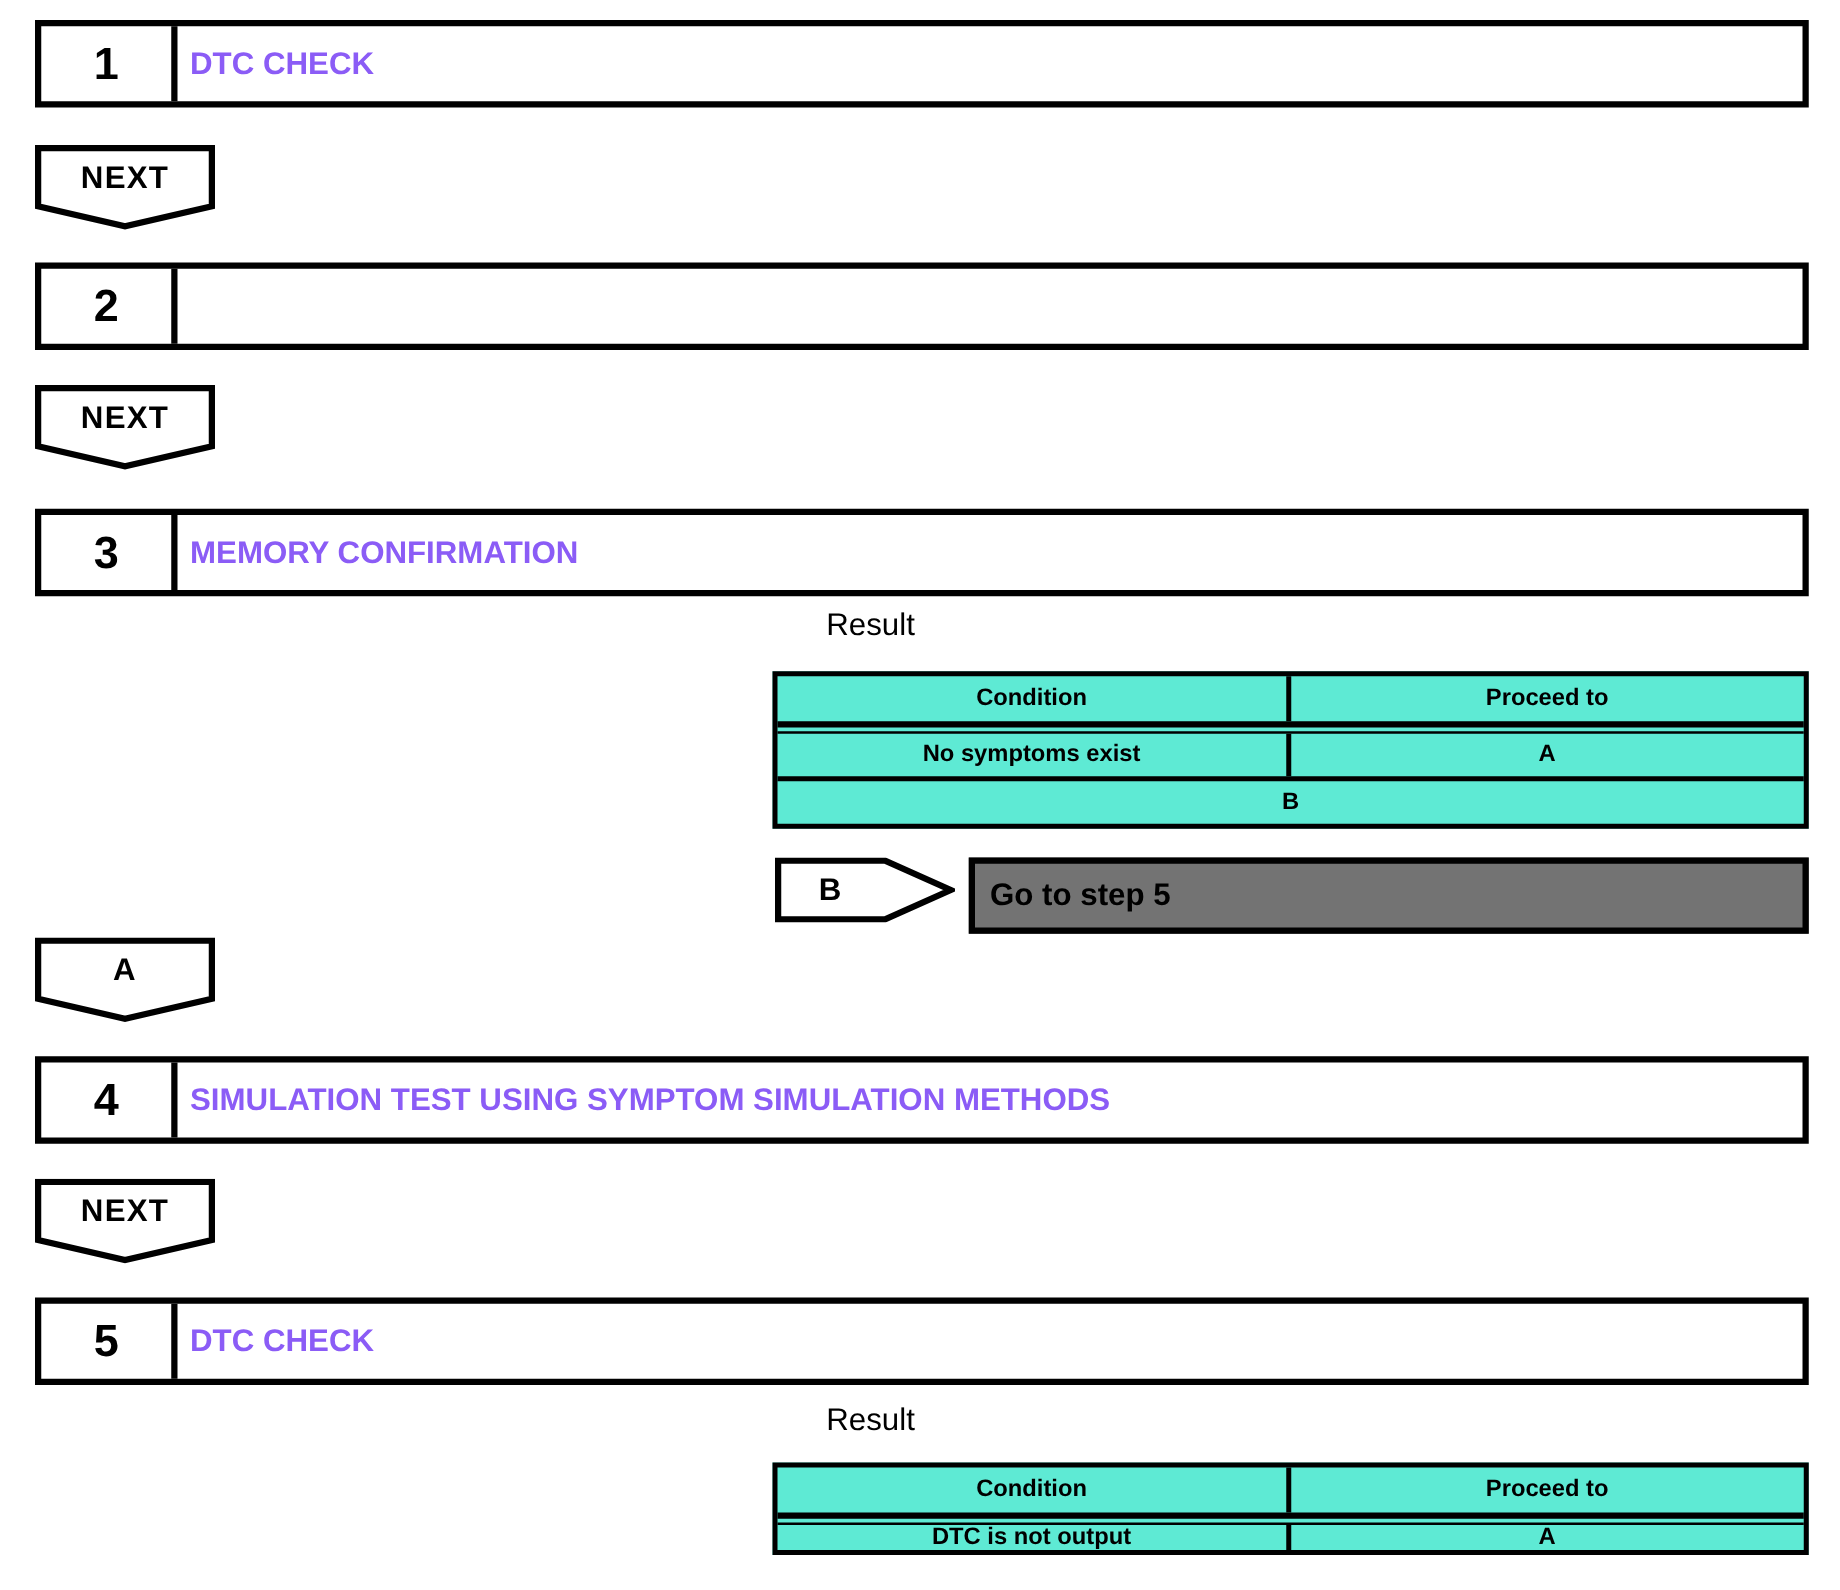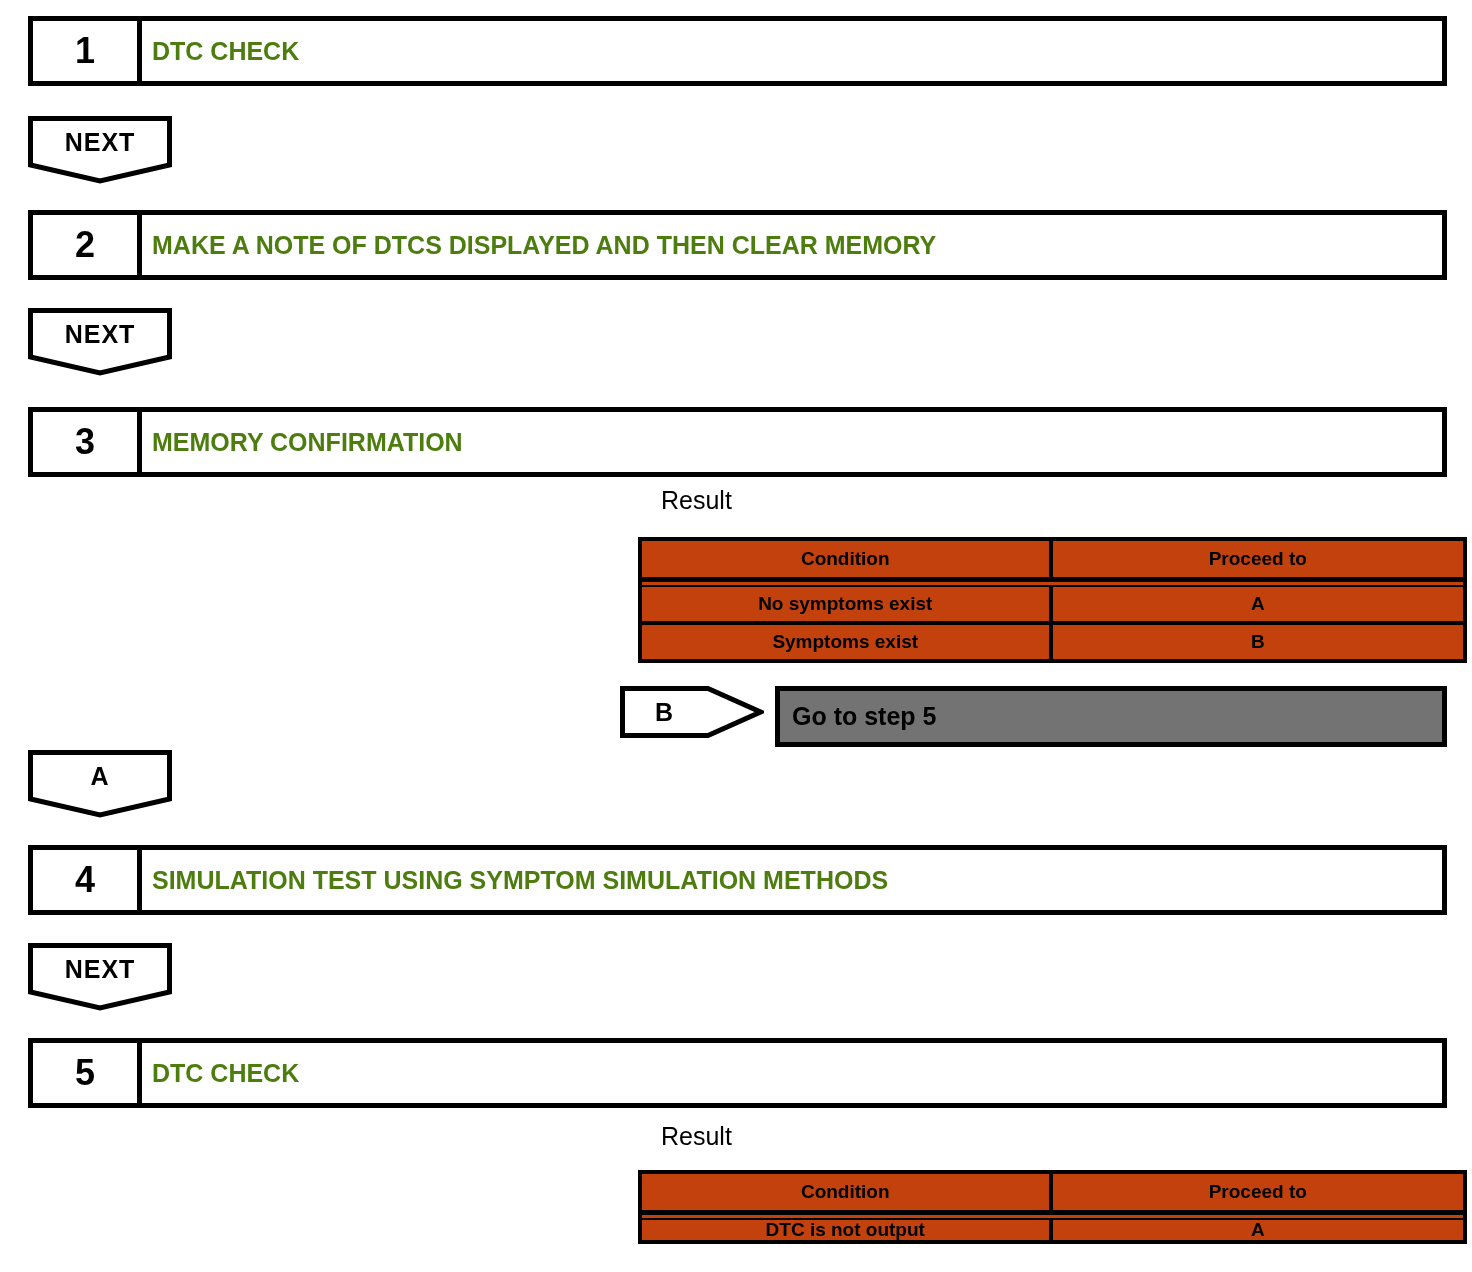--- a/index.html
+++ b/index.html
@@ -38,21 +38,21 @@
     color: #000;
     flex: 0 0 auto;
   }
   .step-title {
     flex: 1;
     display: flex;
     align-items: center;
     padding-left: 10px;
     font-size: 25px;
     font-weight: bold;
-    color: #4d7c0f;
+    color: #8b5cf6;
     white-space: nowrap;
   }
   
   .pent {
     position: absolute;
     left: 28px;
     width: 168px;
     height: 68px;
     padding-left: 24px;
   }
@@ -114,22 +114,21 @@
     font-weight: normal;
     color: #000;
     margin-left: 41px;
   }
   .rtable {
     position: absolute;
     left: 618px;
     width: 829px;
     border: 4px solid #000;
     box-sizing: border-box;
-    background: #c2410c;
-    margin-left: 20px;
+    background: #5eead4;
   }
   .thead {
     display: flex;
     height: 36px;
     border-bottom: 5px solid #000;
   }
   .dgap {
     height: 3px;
     border-bottom: 2px solid #000;
   }
@@ -164,21 +163,20 @@
 
   <div class="pent" style="top:116px">
     <svg width="144" height="68" viewBox="0 0 144 68">
       <polygon points="2.5,2.5 141.5,2.5 141.5,49 72,65 2.5,49" fill="#ffffff" stroke="#000000" stroke-width="5"></polygon>
     </svg>
     <div class="pent-label">NEXT</div>
   </div>
 
   <div class="step" style="top:210px">
     <div class="step-num">2</div>
-    <div class="step-title">MAKE A NOTE OF DTCS DISPLAYED AND THEN CLEAR MEMORY</div>
   </div>
 
   <div class="pent" style="top:308px">
     <svg width="144" height="68" viewBox="0 0 144 68">
       <polygon points="2.5,2.5 141.5,2.5 141.5,49 72,65 2.5,49" fill="#ffffff" stroke="#000000" stroke-width="5"></polygon>
     </svg>
     <div class="pent-label">NEXT</div>
   </div>
 
   <div class="step" style="top:407px">
@@ -192,21 +190,20 @@
     <div class="thead">
       <div class="cell c1">Condition</div>
       <div class="cell">Proceed to</div>
     </div>
     <div class="dgap"></div>
     <div class="trow">
       <div class="cell c1">No symptoms exist</div>
       <div class="cell">A</div>
     </div>
     <div class="trow last">
-      <div class="cell c1">Symptoms exist</div>
       <div class="cell">B</div>
     </div>
   </div>
 
   <div class="b-badge">
     <svg width="144" height="52" viewBox="0 0 144 52">
       <polygon points="2.5,2.5 88,2.5 140.5,26 88,49.5 2.5,49.5" fill="#ffffff" stroke="#000000" stroke-width="5"></polygon>
     </svg>
     <div class="b-label">B</div>
   </div>

